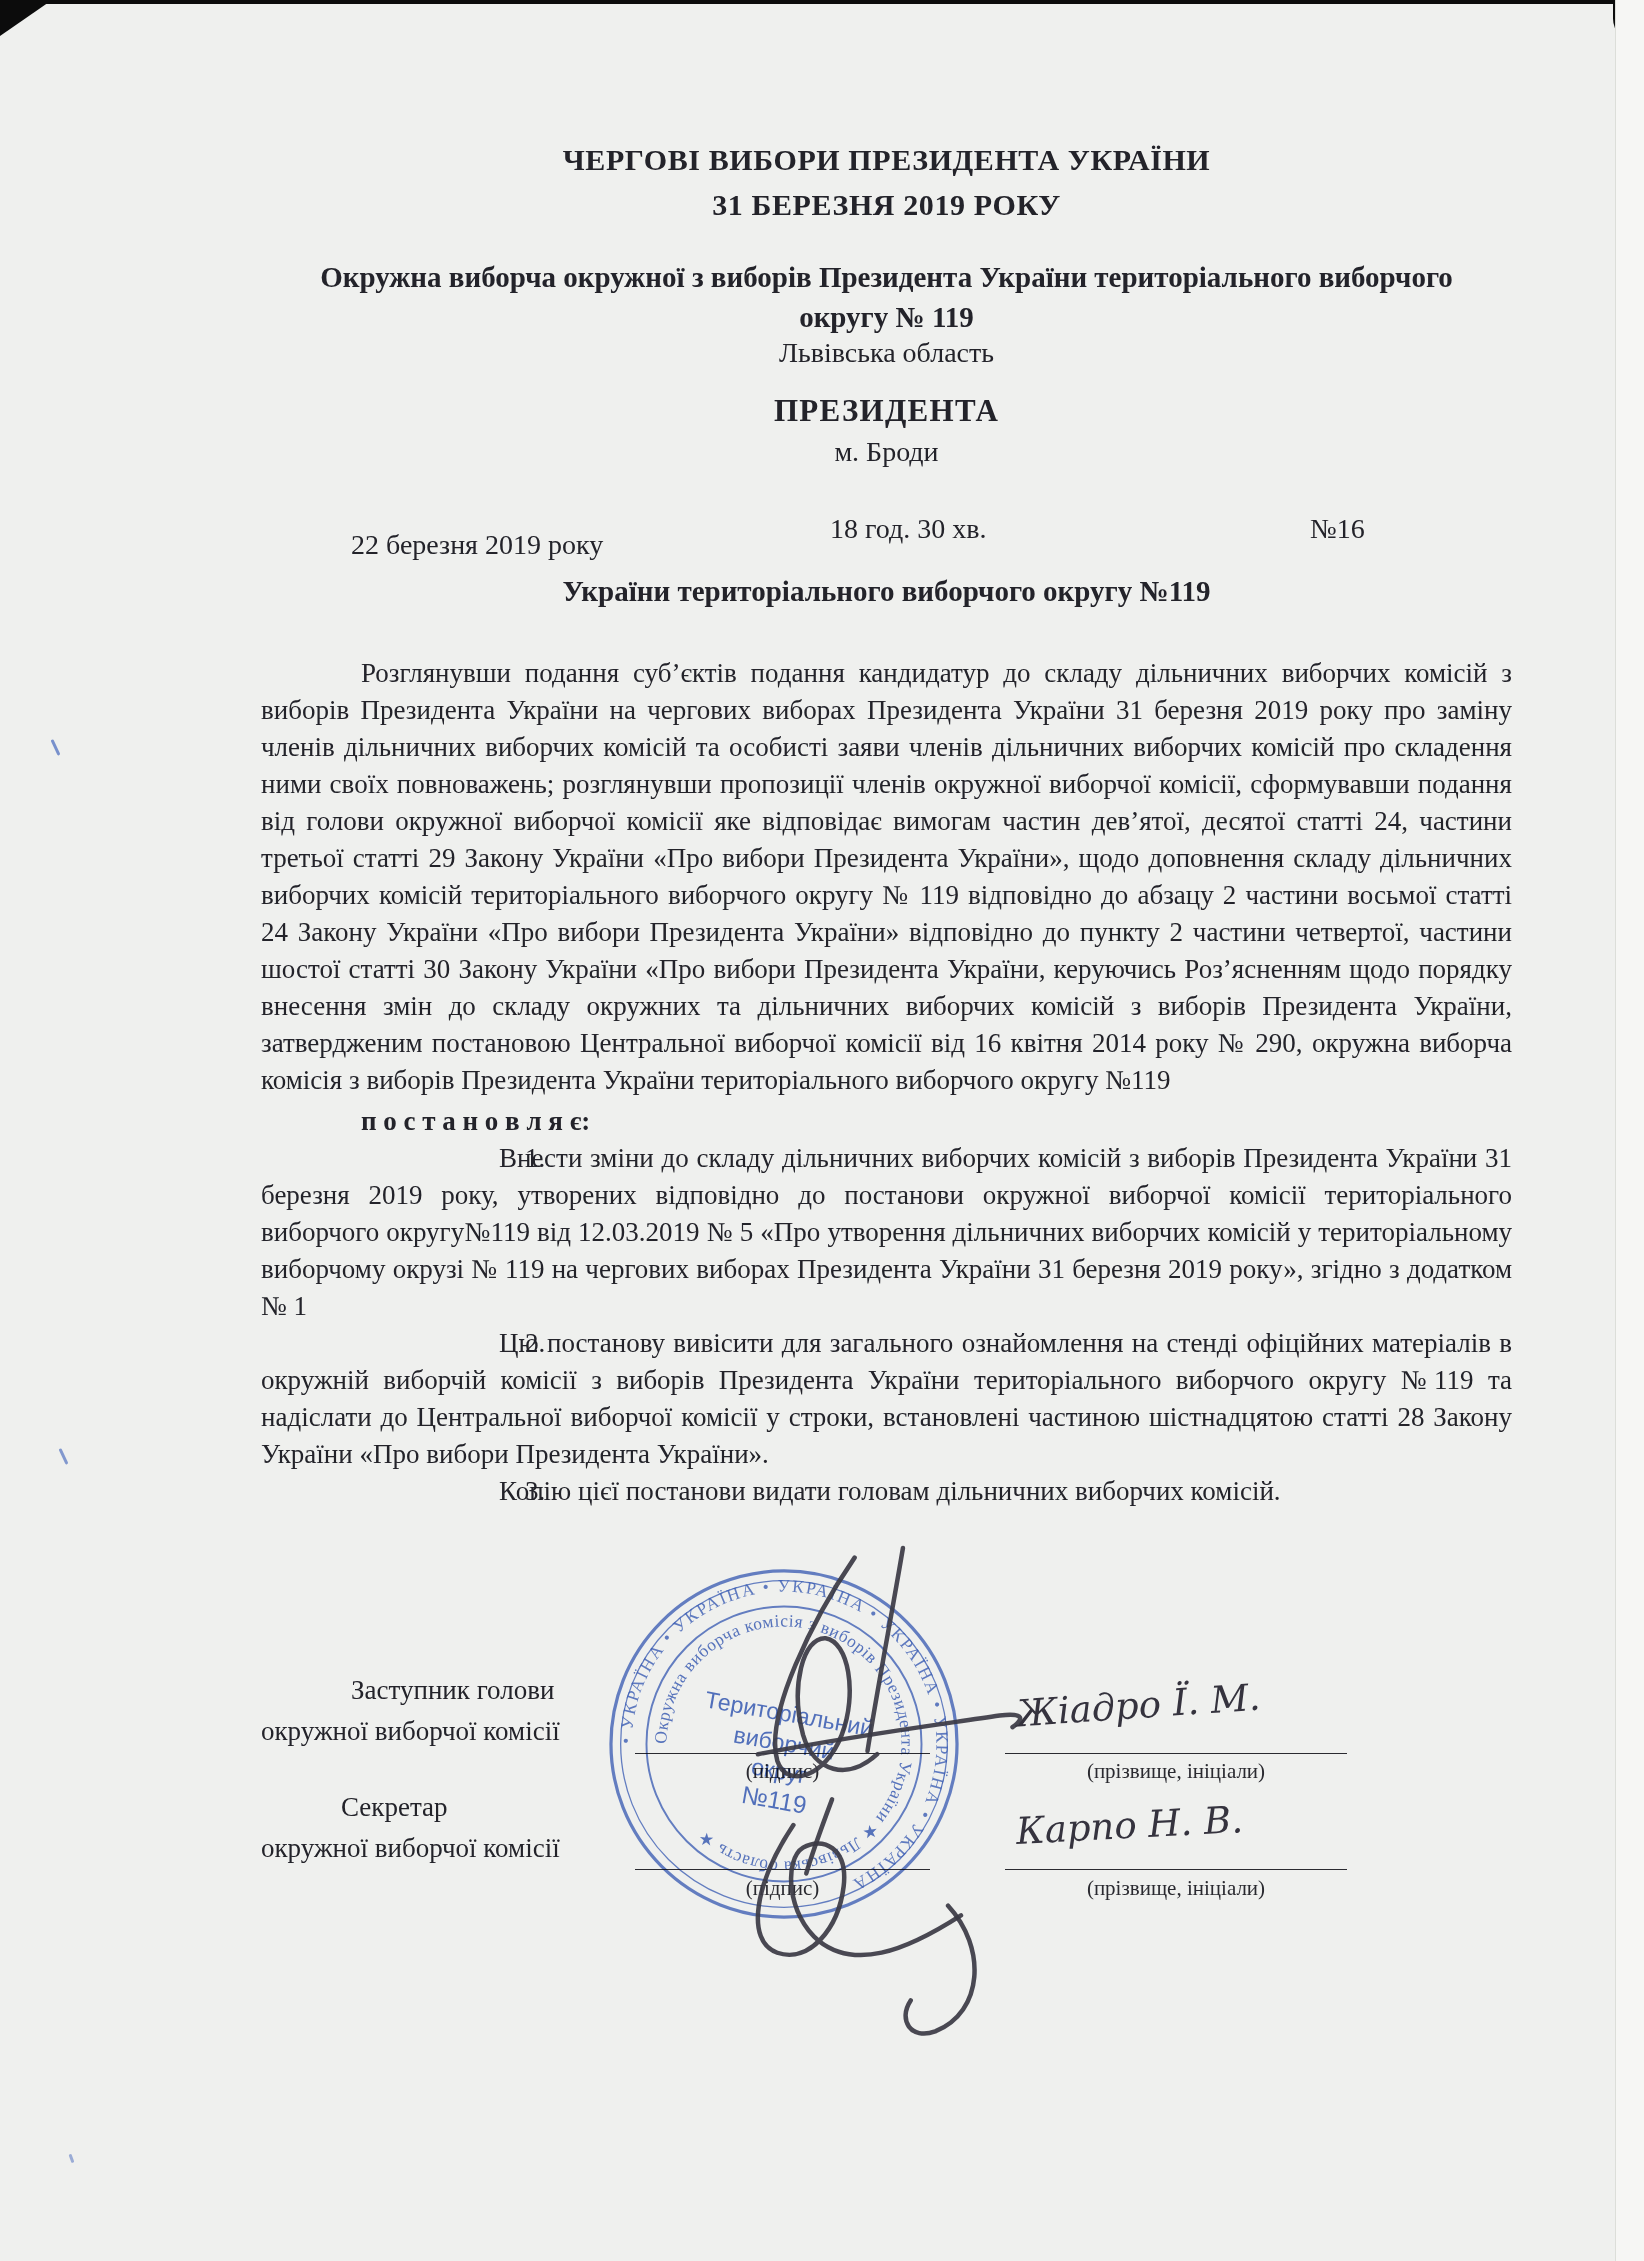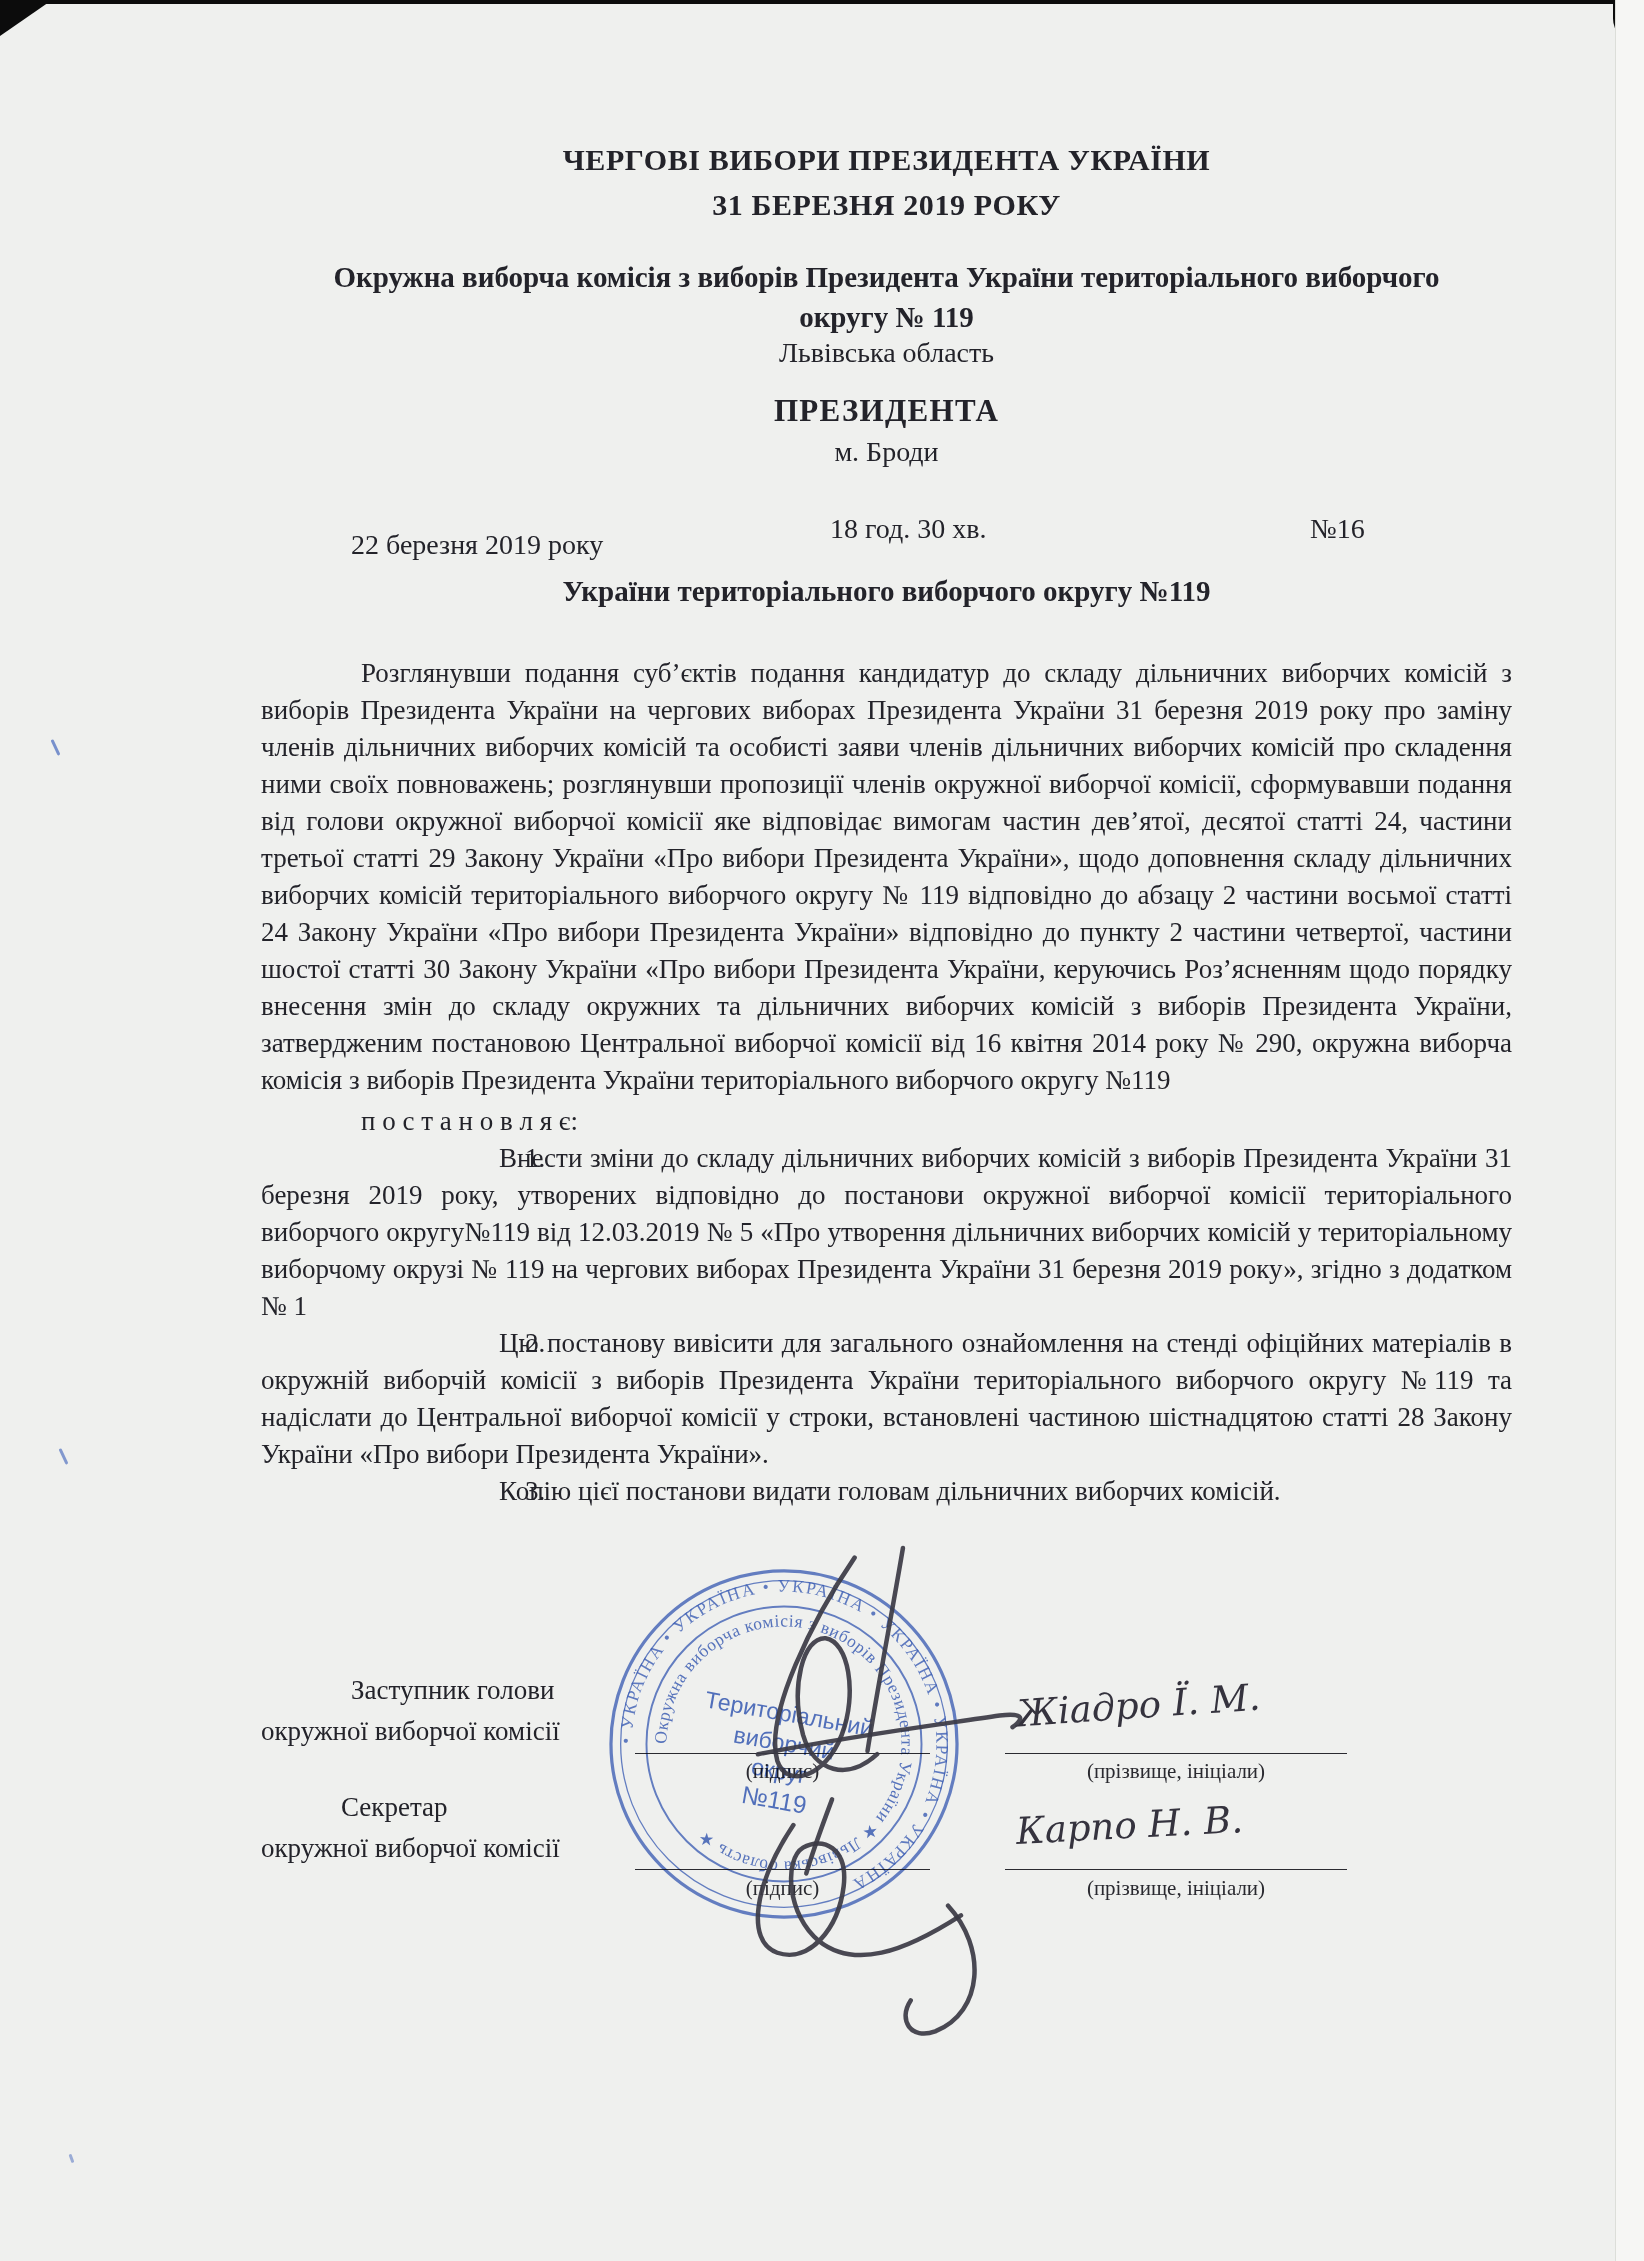--- a/index.html
+++ b/index.html
@@ -19,21 +19,21 @@
   .dockind{top:393px;font-size:31px;font-weight:bold;letter-spacing:1.3px;}
   .docplace{top:436px;font-size:28px;}
   .meta{position:absolute;top:513px;font-size:28px;white-space:nowrap;}
   .meta.date{left:351px;margin-top:16px;}
   .meta.time{left:830px;}
   .meta.num{left:1310px;}
   .subject{top:571px;font-size:29px;font-weight:bold;line-height:41px;}
   .bodyflow{position:absolute;left:261px;top:655px;width:1251px;font-size:27px;line-height:37px;}
   .bodyflow p{margin:0;text-align:justify;}
   p.preamble{text-indent:100px;}
-  p.resolves{text-indent:100px;font-weight:normal;margin-top:3.9px;}
+  p.resolves{text-indent:100px;font-weight:bold;margin-top:3.9px;}
   p.item{text-indent:132px;}
   p.item .num{display:inline-block;width:106px;}
   
   .role{position:absolute;font-size:27px;white-space:nowrap;}
   .sigline{position:absolute;border-bottom:1.9px solid #2a2a30;height:0;}
   .caption{position:absolute;font-size:21px;text-align:center;color:#2a2a30;}
   .handname{position:absolute;font-size:37px;font-style:italic;color:#35333e;white-space:nowrap;font-family:"DejaVu Serif","Liberation Serif",serif;}
   .hand1{left:1016px;top:1684px;transform:rotate(-4deg);}
   .hand2{left:1016px;top:1804px;transform:rotate(-3deg);}
   .stampsvg{position:absolute;left:600px;top:1560px;mix-blend-mode:multiply;}
@@ -51,21 +51,21 @@
   <div class="tick" style="left:54px;top:739px;width:2.6px;height:17px;transform:rotate(-25deg);opacity:.7"></div>
   <div class="tick" style="left:62px;top:1448px;width:2.6px;height:17px;transform:rotate(-25deg);opacity:.65"></div>
   <div class="tick" style="left:70px;top:2154px;width:2.6px;height:9px;transform:rotate(-20deg);opacity:.5"></div>
 
   <div class="centered title">
     <div>ЧЕРГОВІ ВИБОРИ ПРЕЗИДЕНТА УКРАЇНИ</div>
     <div>31 БЕРЕЗНЯ 2019 РОКУ</div>
   </div>
 
   <div class="centered commission">
-    <div>Окружна виборча комісія з виборів Президента України територіального виборчого</div>
+    <div>Окружна виборча окружної з виборів Президента України територіального виборчого</div>
     <div>округу № 119</div>
   </div>
   <div class="centered region">Львівська область</div>
 
   <div class="centered dockind">ПРЕЗИДЕНТА</div>
   <div class="centered docplace">м. Броди</div>
 
   <span class="meta date">22 березня 2019 року</span>
   <span class="meta time">18 год. 30 хв.</span>
   <span class="meta num">№16</span>

